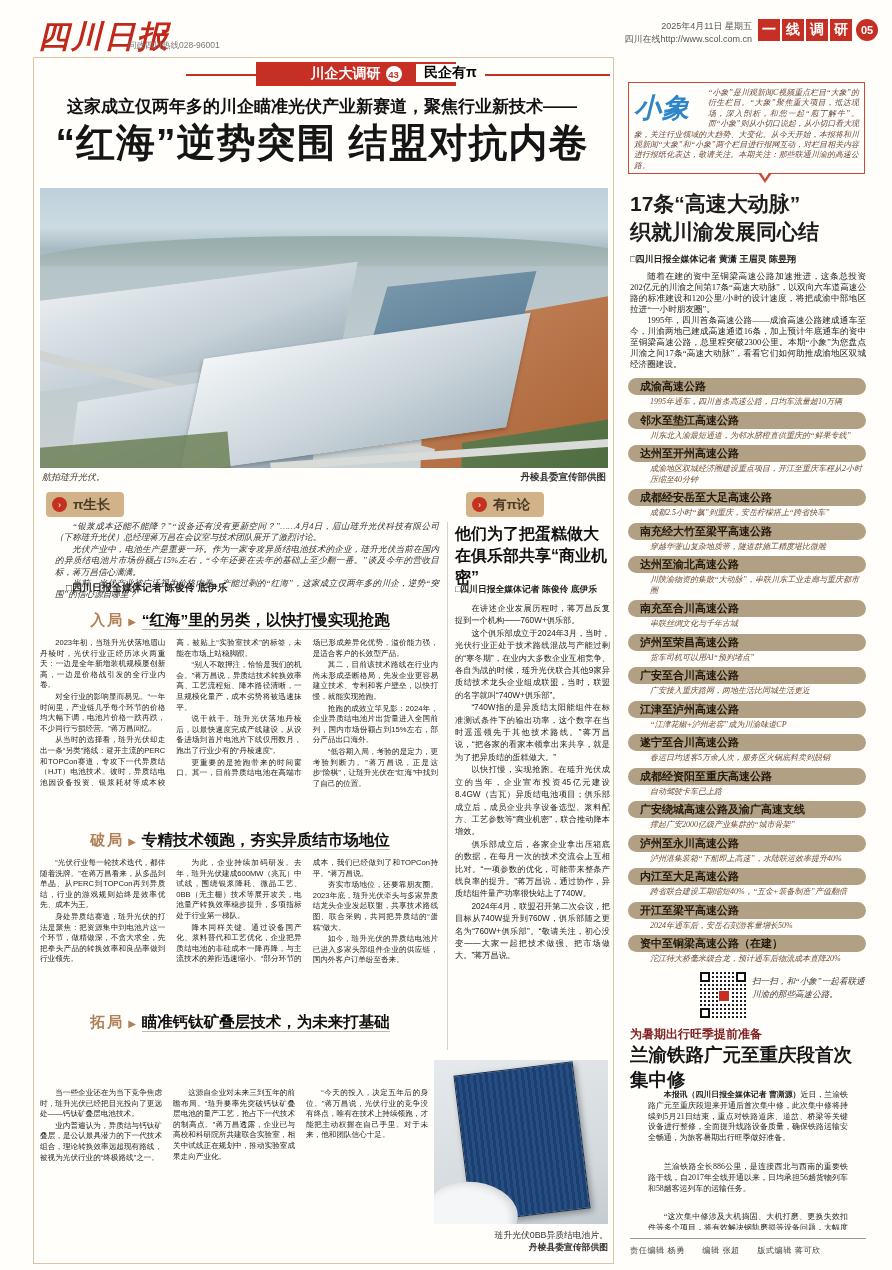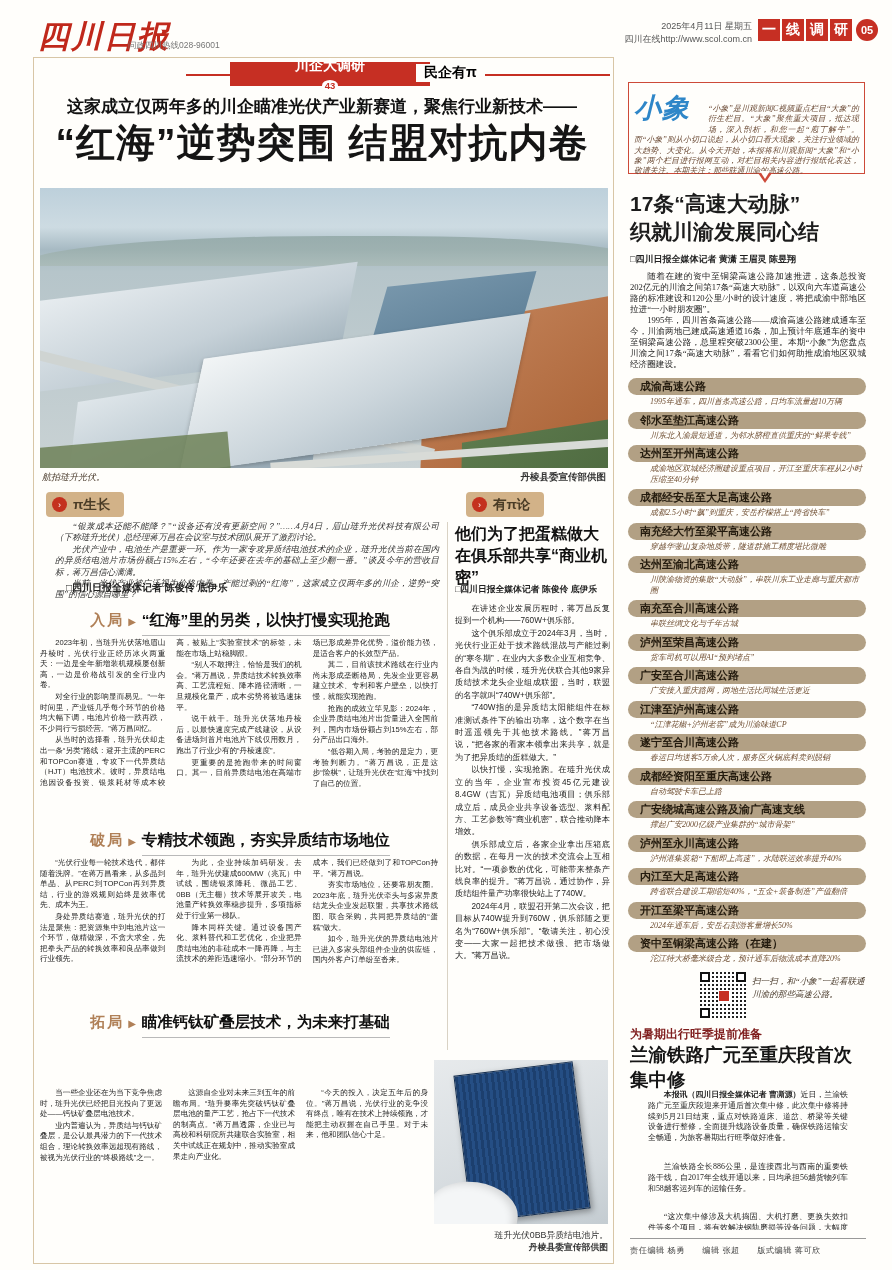--- a/index.html
+++ b/index.html
@@ -13,22 +13,22 @@
   .hotline{left:128px;top:40px;font-size:8.5px;color:#777;}
   .dateblock{left:560px;top:20px;width:192px;text-align:right;font-size:9px;color:#555;line-height:13px;}
   .sectiles{left:758px;top:19px;display:flex;gap:2px;}
   .sectile{width:22px;height:22px;background:#c62f23;color:#fff;font-size:14px;font-weight:bold;
            display:flex;align-items:center;justify-content:center;}
   .pagecircle{left:856px;top:19px;width:22px;height:22px;border-radius:50%;background:#c62f23;color:#fff;
               font-size:11px;font-weight:bold;display:flex;align-items:center;justify-content:center;}
   
   .frame{left:33px;top:57px;width:579px;height:1205px;border:1px solid #d8c6a6;}
   .bannerline{left:186px;top:74px;width:424px;height:2px;background:#c62f23;}
-  .bannerbox{left:230px;top:62px;width:200px;height:24px;background:#c62f23;color:#fff;display:flex;
-             align-items:center;justify-content:center;gap:5px;font-size:14px;font-weight:bold;flex-direction:column;}
+  .bannerbox{left:256px;top:62px;width:200px;height:24px;background:#c62f23;color:#fff;display:flex;
+             align-items:center;justify-content:center;gap:5px;font-size:14px;font-weight:bold;}
   .bannercircle{width:16px;height:16px;border-radius:50%;background:#fff;color:#c62f23;font-size:9.5px;
                 font-weight:bold;display:flex;align-items:center;justify-content:center;}
   .bannertag{left:416px;top:64px;font-size:14px;font-weight:bold;color:#000000;background:#fffefb;padding:0 8px;}
   .kicker{left:40px;top:95px;width:564px;text-align:center;font-size:17px;font-weight:bold;color:#111;}
   .mainheadline{left:36px;top:116px;width:572px;text-align:center;font-size:39px;font-weight:900;
                 color:#151515;letter-spacing:1px;}
   
   .photo{left:40px;top:188px;width:568px;height:280px;overflow:hidden;
          background:linear-gradient(180deg,#bdd0db 0%,#cddbe2 14%,#a7bac3 22%,#b6c5ca 30%,#c9d2d4 100%);}
   .photo div{position:absolute;}
@@ -61,21 +61,21 @@
   .intro{left:55px;top:521px;width:384px;font-size:8.6px;line-height:11.4px;color:#333;
          font-style:italic;font-family:"Liberation Serif",serif;}
   .intro p{margin:0;text-indent:2em;}
   .mainbyline{left:66px;top:581px;font-size:10px;font-weight:bold;color:#222;}
   .colrule{left:447px;top:522px;width:1px;height:528px;background:#d9d2c4;}
   
   .sechead{width:400px;text-align:center;}
   .sechead .tag{font-family:"Liberation Serif",serif;font-weight:bold;font-size:15px;color:#b08057;
                 letter-spacing:2px;margin-right:4px;}
   .sechead .arrow{color:#b08057;font-size:10px;margin-right:6px;}
-  .sechead .ttl{font-size:15.5px;font-weight:bold;color:#111;border-bottom:1px solid #b9b9b9;padding-bottom:7px;}
+  .sechead .ttl{font-size:15.5px;font-weight:bold;color:#111;border-bottom:1px solid #b9b9b9;padding-bottom:1px;}
   .seccols{width:398px;column-count:3;column-gap:11px;font-size:7.6px;line-height:10.6px;color:#1e1e1e;}
   .seccols p{margin:0 0 1px 0;text-indent:2em;}
   
   .clubhead{left:455px;top:523px;width:155px;font-size:16px;font-weight:bold;line-height:22px;color:#111;}
   .clubbyline{left:455px;top:584px;width:155px;font-size:8.8px;font-weight:bold;color:#222;}
   .clubbody{left:455px;top:603px;width:155px;height:448px;overflow:hidden;font-size:8.2px;line-height:12.4px;color:#1e1e1e;}
   .clubbody p{margin:0;text-indent:2em;}
   
   .cellphoto{left:434px;top:1060px;width:174px;height:164px;background:linear-gradient(160deg,#e7eaec,#d3d9dd 70%,#c4ccd1);
              overflow:hidden;}
@@ -84,21 +84,21 @@
         box-shadow:2px 3px 6px rgba(0,0,0,.35);border:1px solid #122c4e;}
   .glove{position:absolute;left:-6px;bottom:-18px;width:90px;height:60px;background:#f4f6f7;
          border-radius:50% 50% 0 0;transform:rotate(8deg);box-shadow:inset -4px 2px 8px rgba(0,0,0,.15);}
   .cellcap{left:440px;top:1230px;width:168px;text-align:right;font-size:8.8px;color:#333;line-height:11.5px;}
   .cellcap .b{font-weight:bold;}
   
   .xbox{left:628px;top:82px;width:237px;height:92px;border:1px solid #cd4a39;padding:5px 5px;box-sizing:border-box;}
   .xlogo{float:left;width:74px;height:40px;font-size:27px;font-weight:900;font-style:italic;color:#2e86c8;
          letter-spacing:1px;line-height:40px;}
   .xtext{font-size:7.9px;line-height:10.4px;color:#6b4a35;font-style:italic;font-family:"Liberation Serif",serif;
-         text-align:justify;margin-top:16px;}
+         text-align:justify;}
   .xtail1{left:758px;top:173px;width:0;height:0;border-left:7px solid transparent;border-right:7px solid transparent;
           border-top:10px solid #cd4a39;}
   .xtail2{left:760px;top:171px;width:0;height:0;border-left:5px solid transparent;border-right:5px solid transparent;
           border-top:8px solid #fffefb;}
   .hwyhead{left:630px;top:190px;width:237px;font-size:21px;font-weight:800;line-height:28px;color:#1c1c1c;}
   .hwybyline{left:630px;top:253px;width:237px;font-size:9px;font-weight:bold;color:#222;}
   .hwylead{left:630px;top:271px;width:236px;font-size:8.6px;line-height:11px;color:#1e1e1e;
            font-family:"Liberation Serif",serif;}
   .hwylead p{margin:0;text-indent:2em;}
   .hwylist{left:628px;top:378px;width:238px;}

